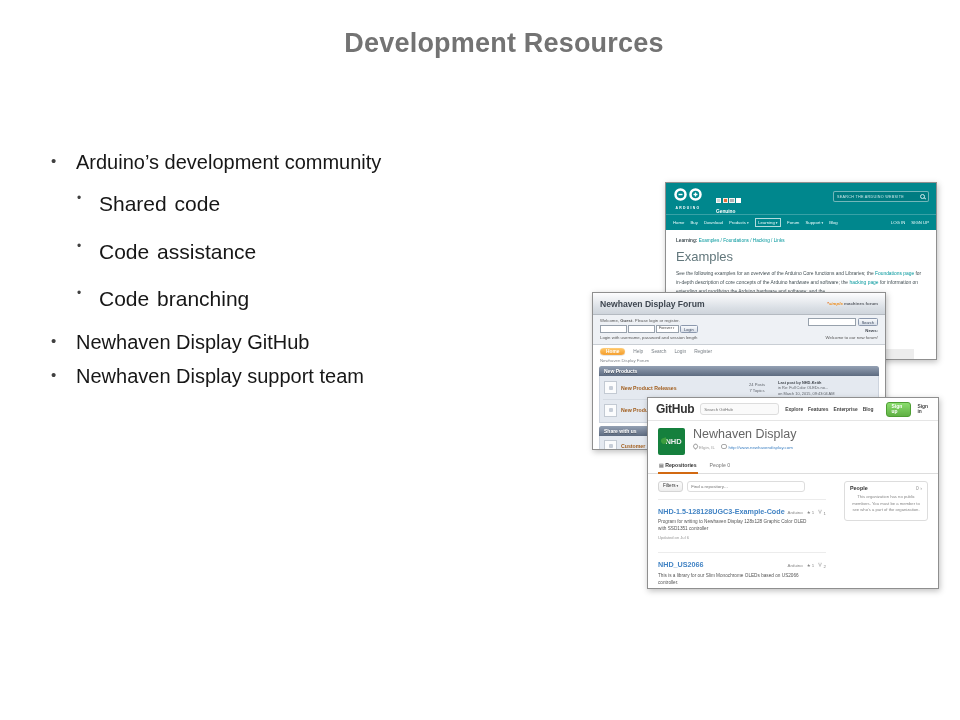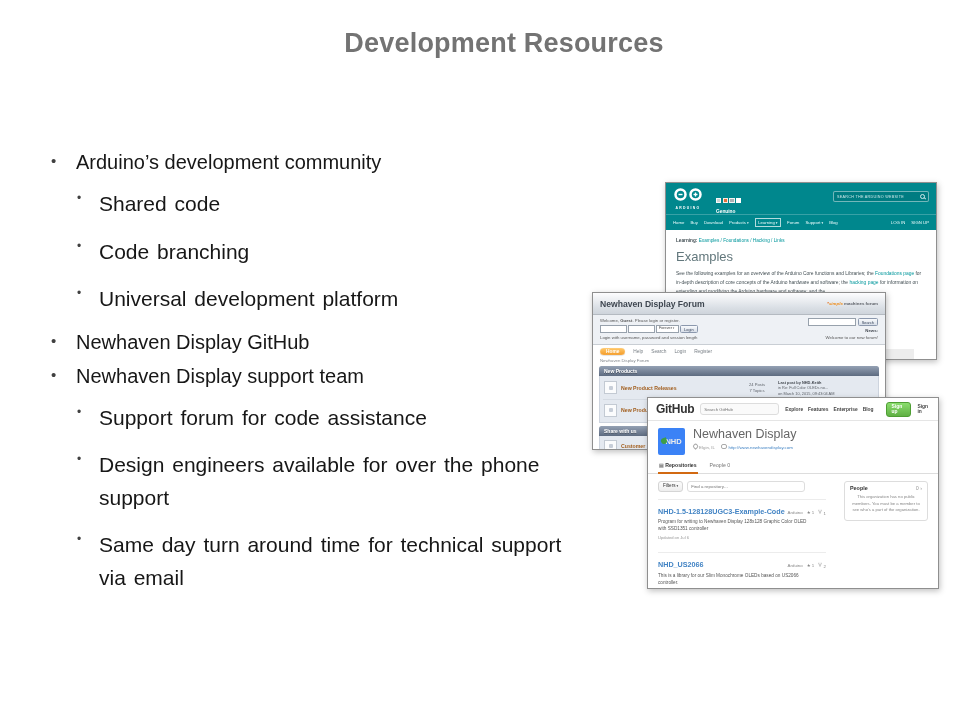--- a/index.html
+++ b/index.html
@@ -86,21 +86,21 @@
   .g-header{display:flex;align-items:center;gap:6px;height:22px;padding:0 8px;border-bottom:1px solid #e5e5e5;background:#fff;}
   .g-logo{font-size:12px;font-weight:bold;color:#333;letter-spacing:-.3px;flex:0 0 auto;}
   .g-search{width:92px;height:10px;border:1px solid #ddd;border-radius:3px;font-size:4.4px;color:#999;
             padding:0 3px;background:#fafafa;font-family:"Liberation Sans",sans-serif;}
   .g-nav{display:flex;gap:5px;font-size:4.9px;font-weight:bold;color:#444;}
   .g-spacer{flex:1;}
   .g-signup{background:linear-gradient(#8add6d,#60b044);border:.8px solid #4e9e33;color:#fff;font-size:4.9px;
             font-weight:bold;border-radius:3px;padding:1.5px 5px;}
   .g-signin{font-size:4.9px;font-weight:bold;color:#444;}
   .g-org{display:flex;gap:8px;padding:7px 10px 0;}
-  .g-avatar{width:27px;height:27px;background:#3b82f6;border-radius:2px;position:relative;
+  .g-avatar{width:27px;height:27px;background:#15803d;border-radius:2px;position:relative;
             display:flex;align-items:center;justify-content:center;flex:0 0 auto;}
   .g-avatar-text{color:#ededed;font-size:7.5px;font-weight:bold;margin-left:4px;}
   .g-leaf{position:absolute;left:3px;top:10px;width:6px;height:6px;background:#3e9e3e;
           border-radius:60% 0 60% 60%;transform:rotate(-20deg);opacity:.95;}
   .g-name{font-size:12.5px;color:#666;font-weight:400;line-height:1.1;}
   .g-meta{font-size:4.4px;color:#999;margin-top:2.5px;display:flex;gap:6px;align-items:center;}
   .g-url{color:#4183c4;}
   .g-pin{width:2.6px;height:2.6px;border:.8px solid #aaa;border-radius:50% 50% 50% 0;transform:rotate(-45deg);display:inline-block;margin-right:1.5px;}
   .g-link-ic{width:4px;height:2.6px;border:.8px solid #aaa;border-radius:2px;display:inline-block;margin-right:1.5px;}
   .g-tabs{display:flex;gap:11px;padding:0 10px;margin-top:4px;border-bottom:1px solid #ddd;font-size:5.2px;color:#777;}
@@ -132,34 +132,29 @@
 
 <div class="slide">
 
   <div class="title">Development Resources</div>
 
   <ul class="outline">
     <li>
       <span class="t1">Arduino’s development community</span>
       <ul class="lvl2">
         <li>Shared code</li>
+        <li>Code assistance</li>
         <li>Code branching</li>
-        <li>Universal development platform</li>
       </ul>
     </li>
     <li>
       <span class="t1">Newhaven Display GitHub</span>
     </li>
     <li>
       <span class="t1">Newhaven Display support team</span>
-      <ul class="lvl2">
-        <li>Support forum for code assistance</li>
-        <li>Design engineers available for over the phone support</li>
-        <li>Same day turn around time for technical support via email</li>
-      </ul>
     </li>
   </ul>
 
   <div class="win" id="win-arduino">
     <div class="ard-top">
       <div class="ard-logo">
         <svg width="30" height="13" viewBox="0 0 60 26">
           <g fill="none" stroke="#ffffff" stroke-width="5">
             <circle cx="15" cy="13" r="10"></circle>
               <circle cx="45" cy="13" r="10"></circle>

